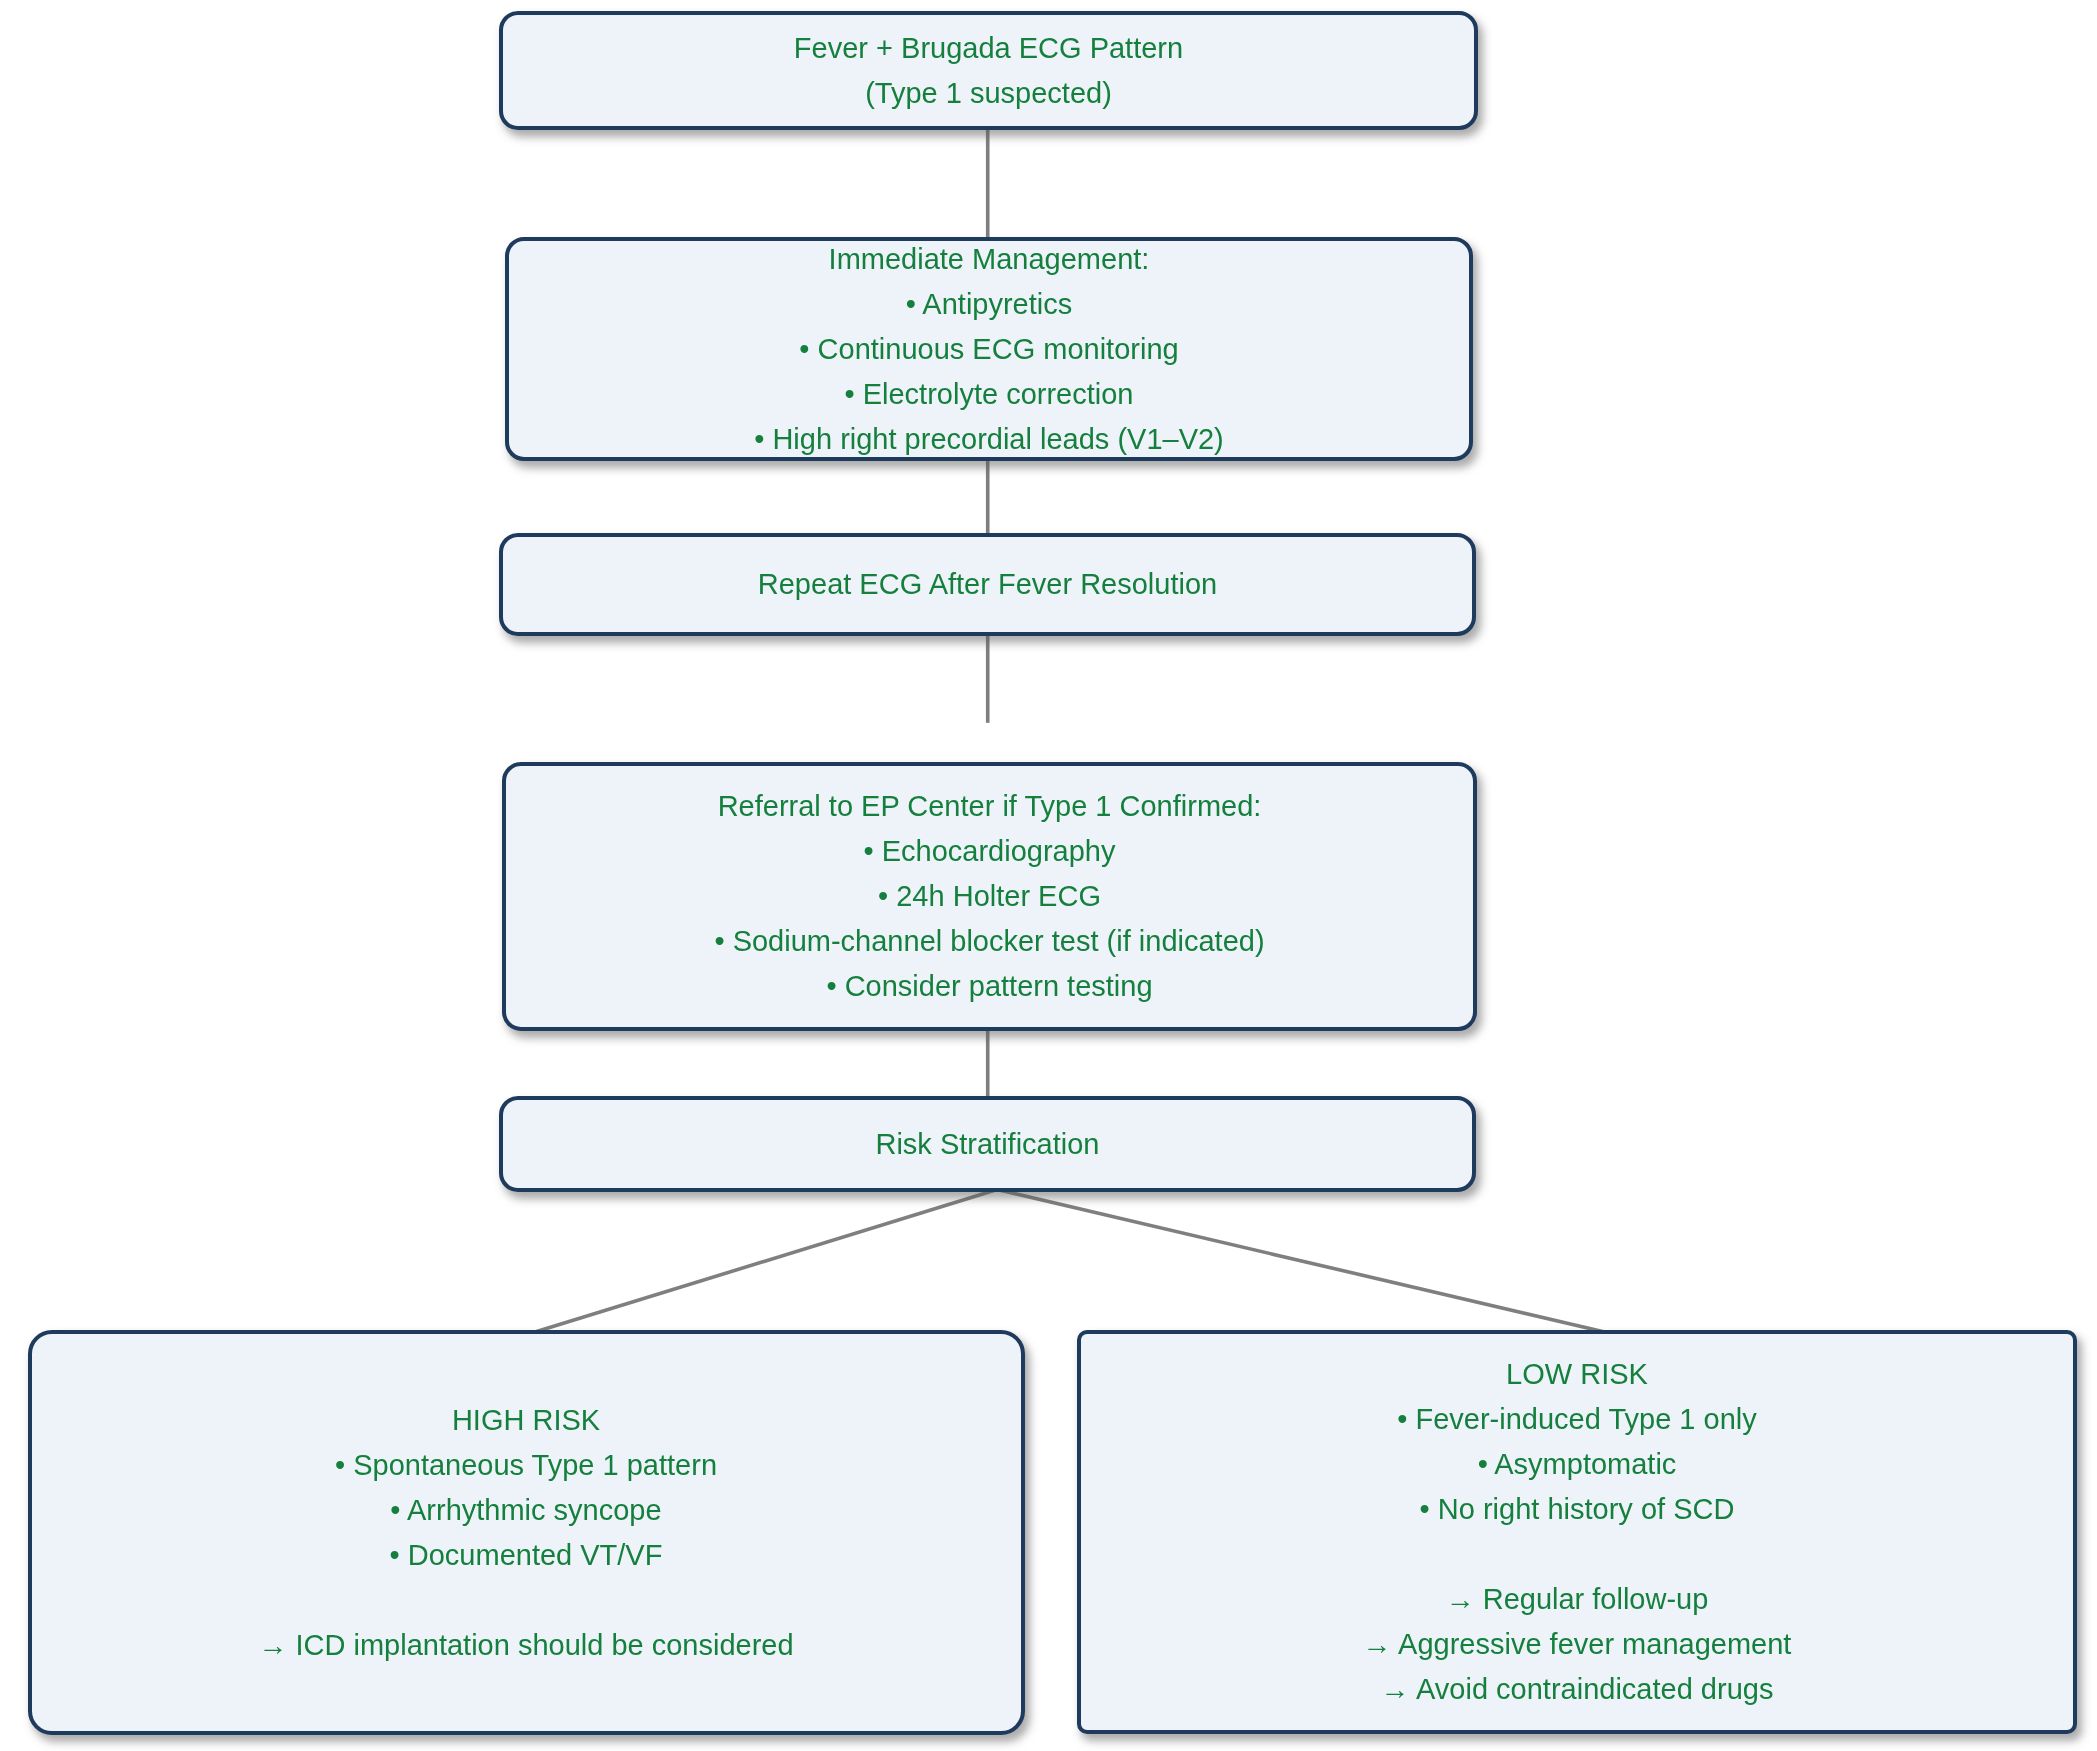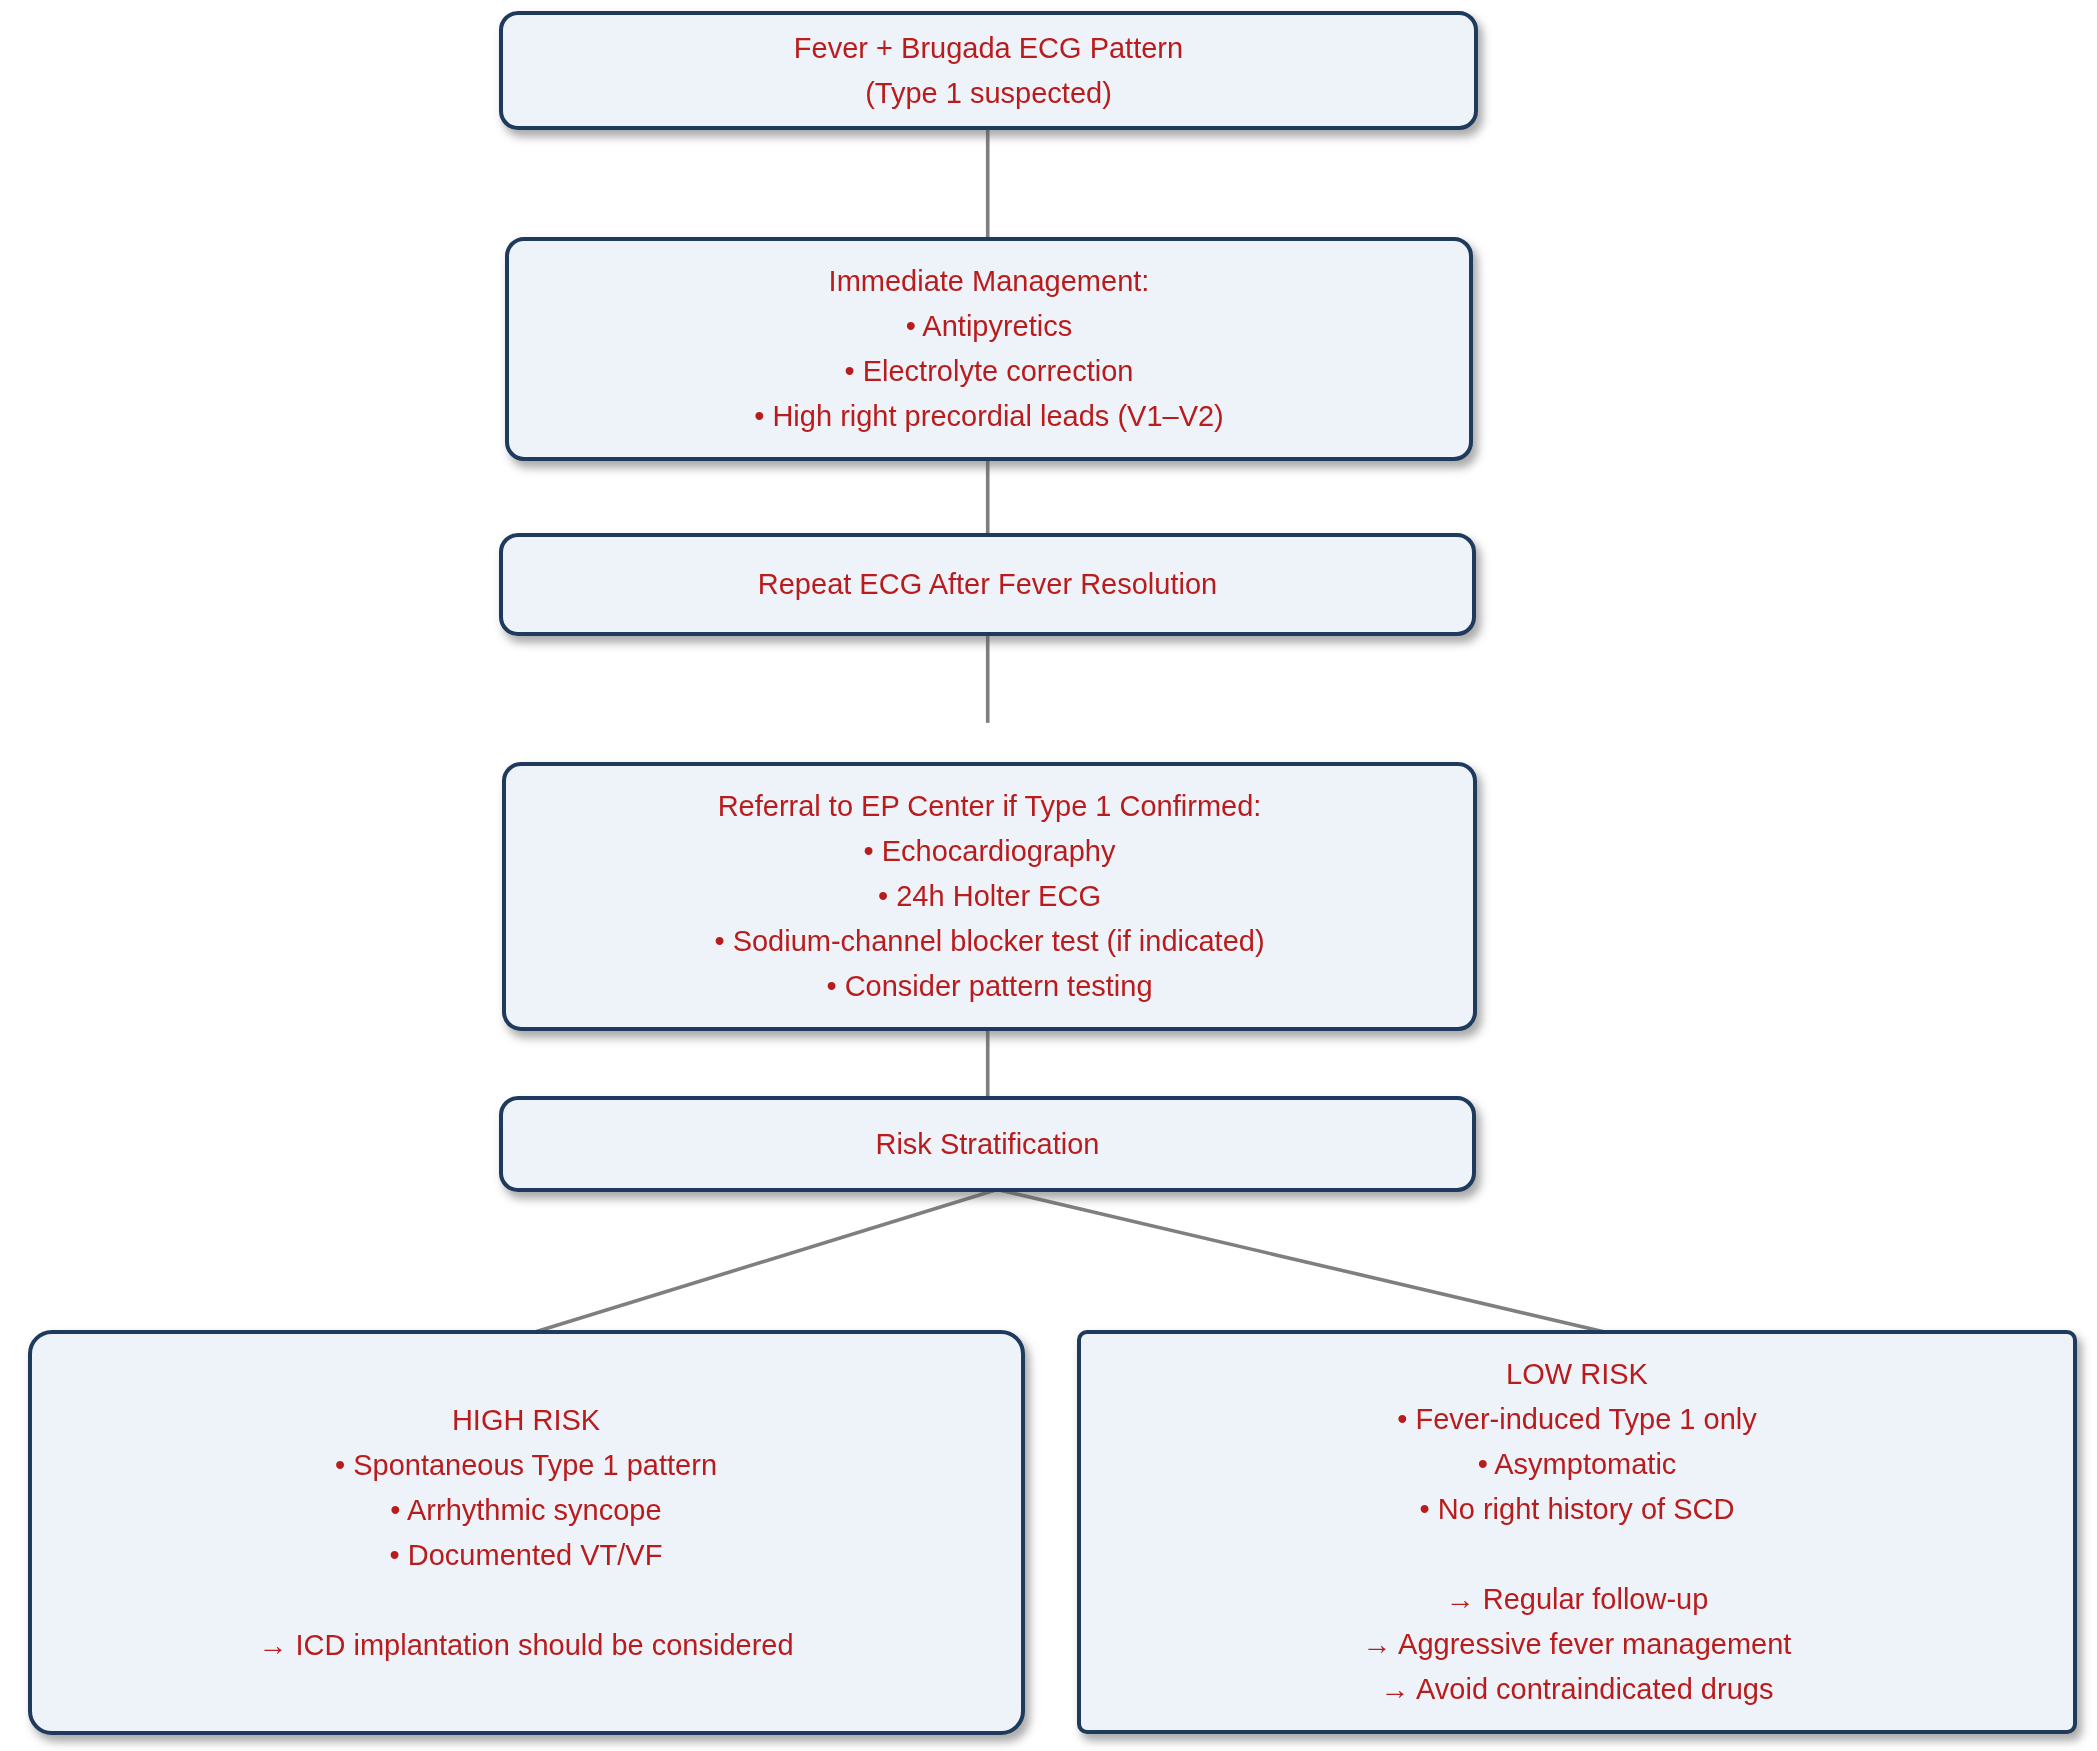--- a/index.html
+++ b/index.html
@@ -22,21 +22,21 @@
     box-sizing:border-box;
     background:#eef2f9;
     border:4.3px solid #1e3a5c;
     border-radius:19px;
     box-shadow:4.3px 6.5px 8px rgba(90,90,90,0.5);
     display:flex;
     flex-direction:column;
     justify-content:center;
     align-items:center;
     text-align:center;
-    color:#b91c1c;
+    color:#15803d;
     font-size:29px;
     padding:4.3px 14.5px;
   }
   .line{
     min-height:45px;
     line-height:45px;
     white-space:pre-wrap;
   }
   .n-start    {left:499px;  top:11px;   width:979px; height:119px;}
   .n-immediate{left:505px;  top:237px;  width:968px; height:224px;}
@@ -61,20 +61,21 @@
   </svg>
 
   <div class="node n-start">
     <div class="line">Fever + Brugada ECG Pattern</div>
     <div class="line">(Type 1 suspected)</div>
   </div>
 
   <div class="node n-immediate">
     <div class="line">Immediate Management:</div>
     <div class="line">• Antipyretics</div>
+    <div class="line">• Continuous ECG monitoring</div>
     <div class="line">• Electrolyte correction</div>
     <div class="line">• High right precordial leads (V1–V2)</div>
   </div>
 
   <div class="node n-repeat">
     <div class="line">Repeat ECG After Fever Resolution</div>
   </div>
 
   <div class="node n-referral">
     <div class="line">Referral to EP Center if Type 1 Confirmed:</div>

